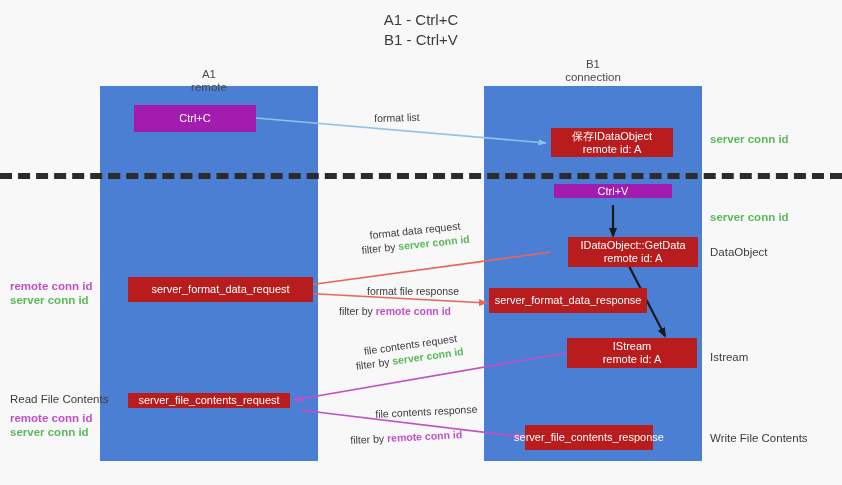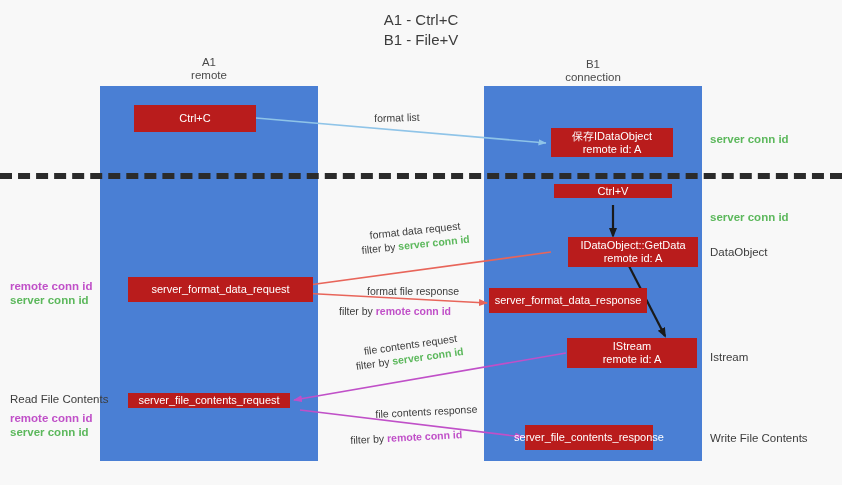--- a/index.html
+++ b/index.html
@@ -22,21 +22,21 @@
   }
 
   .lane{position:absolute;background:#4a7fd4;}
 
   .box{
     position:absolute;box-sizing:border-box;
     display:flex;align-items:center;justify-content:center;
     text-align:center;color:#ffffff;font-size:11px;line-height:13px;
     white-space:pre;
   }
-  .box.green{background:#b91c1c;}
+  .box.green{background:#a21caf;}
   .box.orange{background:#b91c1c;}
 
   .sidelabel{
     position:absolute;font-size:11.5px;color:#3c3c3c;
     line-height:14px;white-space:pre;
   }
   .clbl{position:absolute;font-size:11.5px;line-height:14px;white-space:pre;font-weight:bold;}
   .green-txt{color:#5cb85c;}
   .magenta-txt{color:#c050c8;}
 
@@ -59,23 +59,23 @@
     position:absolute;left:0;width:842px;height:0;
     border-top:6px dashed #2b2b2b;
   }
 </style>
 </head>
 <body>
 
 <div id="stage">
 
   <div class="title">A1 - Ctrl+C
-B1 - File+V</div>
+B1 - Ctrl+V</div>
 
-  <div class="colhdr" style="left:100px;top:56px;width:218px;">A1
+  <div class="colhdr" style="left:100px;top:68px;width:218px;">A1
 remote</div>
   <div class="colhdr" style="left:484px;top:58px;width:218px;">B1
 connection</div>
 
   <div class="lane" style="left:100px;top:86px;width:218px;height:375px;"></div>
   <div class="lane" style="left:484px;top:86px;width:218px;height:375px;"></div>
 
   <svg class="layer under">
     <defs>
       <marker id="ah-blue" markerWidth="9" markerHeight="9" refX="7.5" refY="3.2" orient="auto" markerUnits="userSpaceOnUse">

